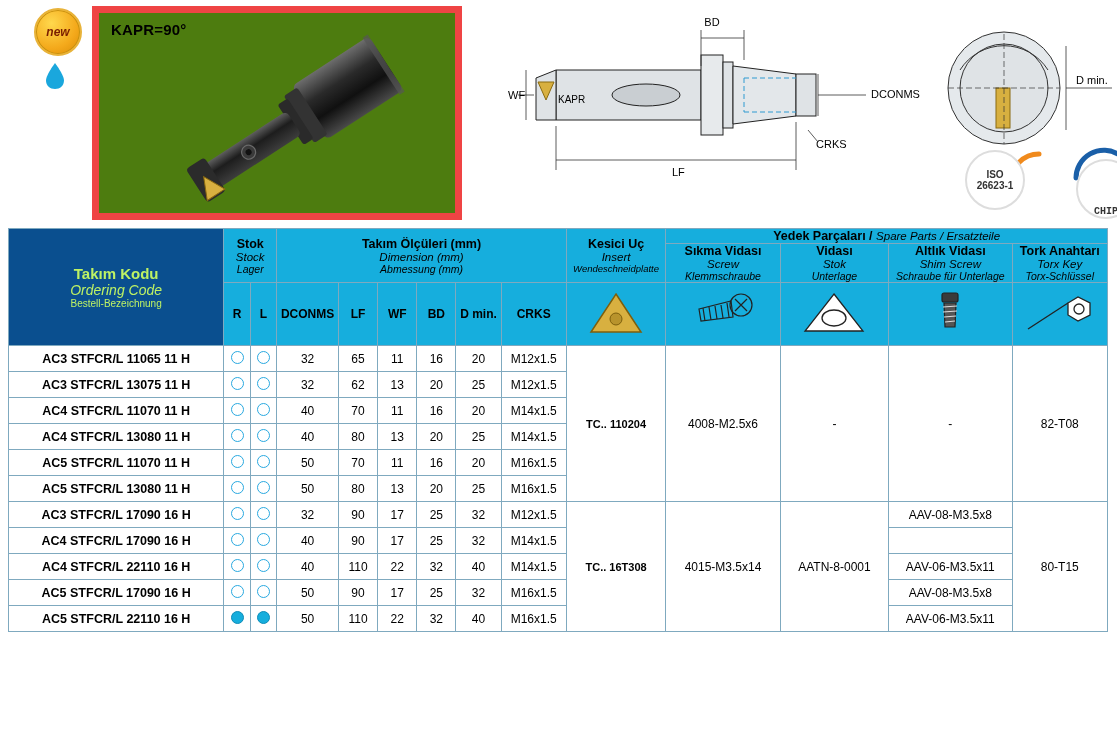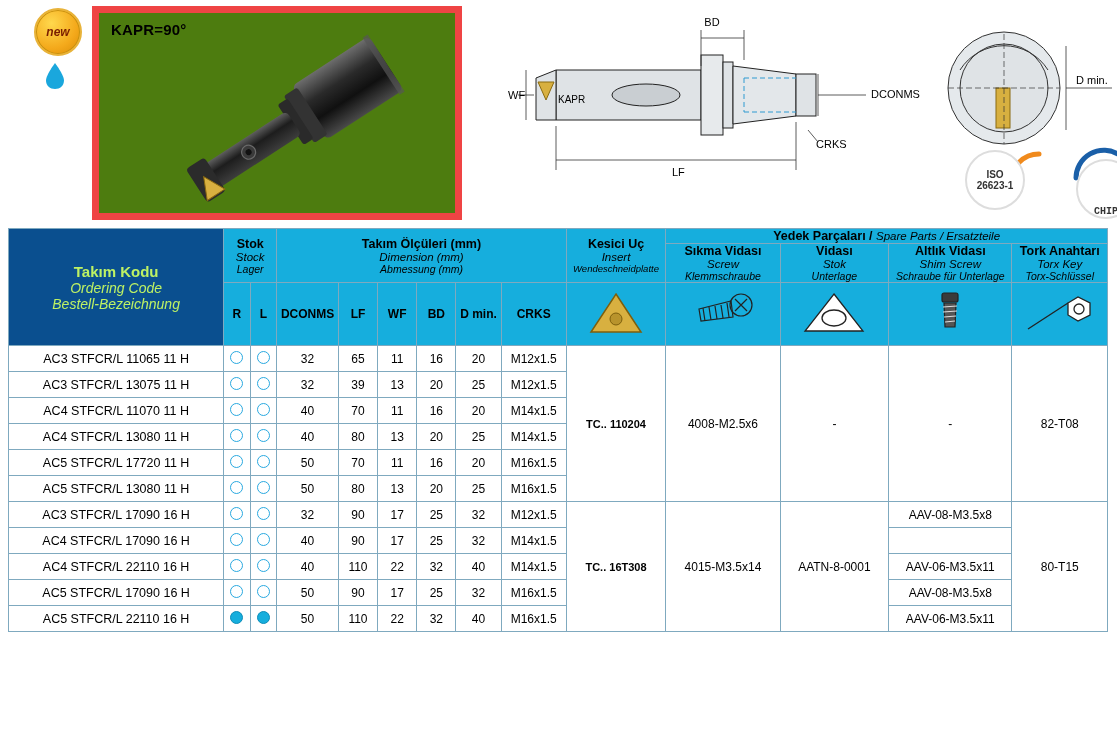--- a/index.html
+++ b/index.html
@@ -75,35 +75,35 @@
     text-align:center;
     vertical-align:middle;
   }
   .hdr-dark{
     background:#0a4f8f;color:#bef264;
     text-align:left;
     padding:6px 10px;
   }
   .hdr-dark .l1{font-size:15px;font-weight:bold;}
   .hdr-dark .l2{font-size:14px;font-style:italic;}
-  .hdr-dark .l3{font-size:14px;font-style:italic;}
+  .hdr-dark .l3{font-size:10px;}
   .hdr-cy{
     background:#16aedd;color:#000;
     padding:4px 4px;
   }
   .hdr-cy .t1{font-size:12.5px;font-weight:bold;}
   .hdr-cy .t2{font-size:11.5px;font-style:italic;}
   .hdr-cy .t3{font-size:10.5px;font-style:italic;}
   .hdr-cy .t4{font-size:9.5px;font-style:italic;}
   .sub-cy{
     background:#16aedd;font-weight:bold;font-size:12px;padding:3px 2px;
   }
   .icon-cell{background:#16aedd;height:62px;}
   .code-cell{
-    text-align:left;padding:3px 6px;font-weight:normal;font-size:12.5px;white-space:nowrap;
+    text-align:left;padding:3px 6px;font-weight:bold;font-size:12.5px;white-space:nowrap;
   }
   .row td{height:25px;}
   .dim{font-size:12px;}
   .circ{
     display:inline-block;width:11px;height:11px;border-radius:50%;
     border:1px solid #2aa9e0;background:#fff;
   }
   .circ.filled{background:#16aedd;border-color:#0d8cb8;}
   .merged{font-weight:bold;font-size:11px;}
   .nowrap{white-space:nowrap;}
@@ -361,21 +361,21 @@
       <td rowspan="6">4008-M2.5x6</td>
       <td rowspan="6">-</td>
       <td rowspan="6">-</td>
       <td rowspan="6">82-T08</td>
     </tr>
     <tr class="row">
       <td class="code-cell">AC3 STFCR/L 13075 11 H</td>
       <td><span class="circ"></span></td>
       <td><span class="circ"></span></td>
       <td class="dim">32</td>
-      <td class="dim">39</td>
+      <td class="dim">62</td>
       <td class="dim">13</td>
       <td class="dim">20</td>
       <td class="dim">25</td>
       <td class="dim nowrap">M12x1.5</td>
     </tr>
     <tr class="row">
       <td class="code-cell">AC4 STFCR/L 11070 11 H</td>
       <td><span class="circ"></span></td>
       <td><span class="circ"></span></td>
       <td class="dim">40</td>
@@ -390,21 +390,21 @@
       <td><span class="circ"></span></td>
       <td><span class="circ"></span></td>
       <td class="dim">40</td>
       <td class="dim">80</td>
       <td class="dim">13</td>
       <td class="dim">20</td>
       <td class="dim">25</td>
       <td class="dim nowrap">M14x1.5</td>
     </tr>
     <tr class="row">
-      <td class="code-cell">AC5 STFCR/L 17720 11 H</td>
+      <td class="code-cell">AC5 STFCR/L 11070 11 H</td>
       <td><span class="circ"></span></td>
       <td><span class="circ"></span></td>
       <td class="dim">50</td>
       <td class="dim">70</td>
       <td class="dim">11</td>
       <td class="dim">16</td>
       <td class="dim">20</td>
       <td class="dim nowrap">M16x1.5</td>
     </tr>
     <tr class="row">

